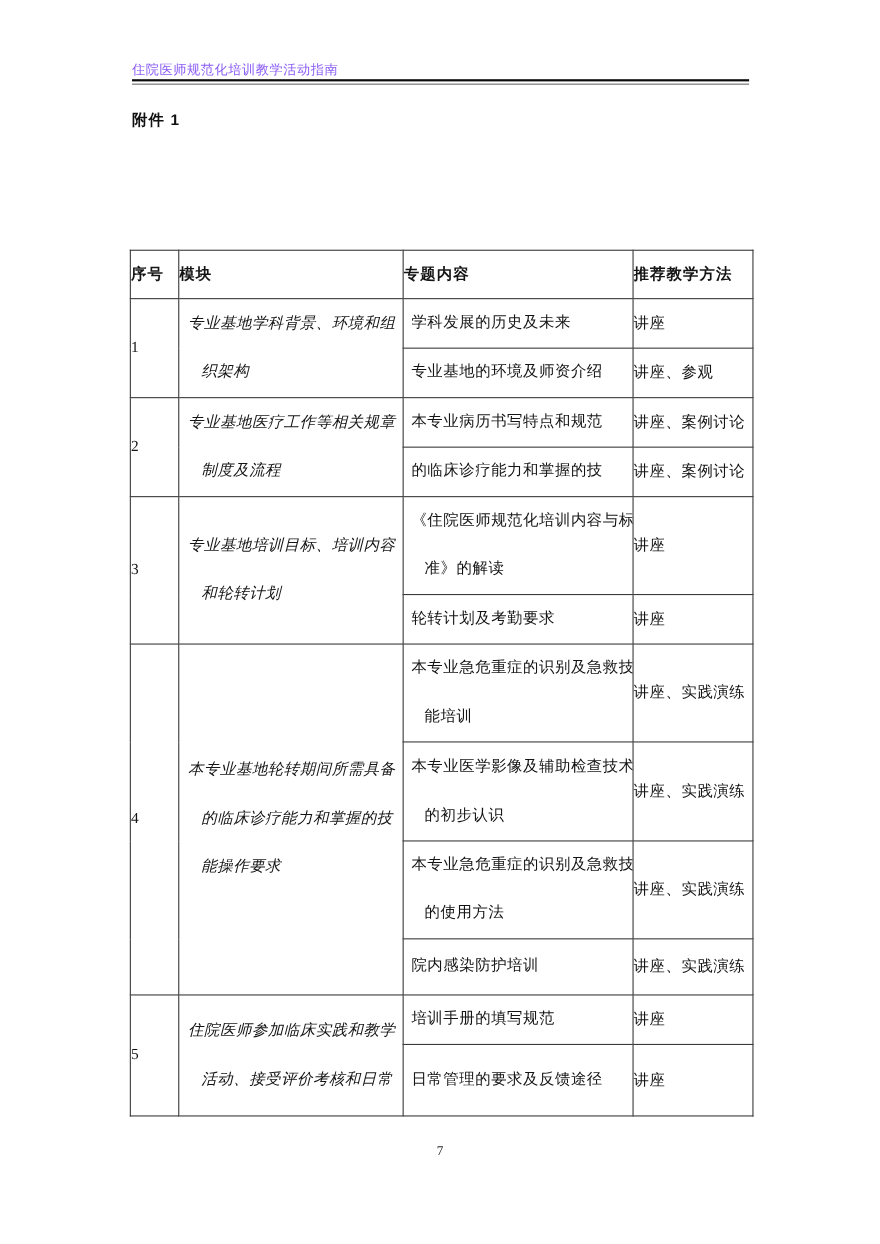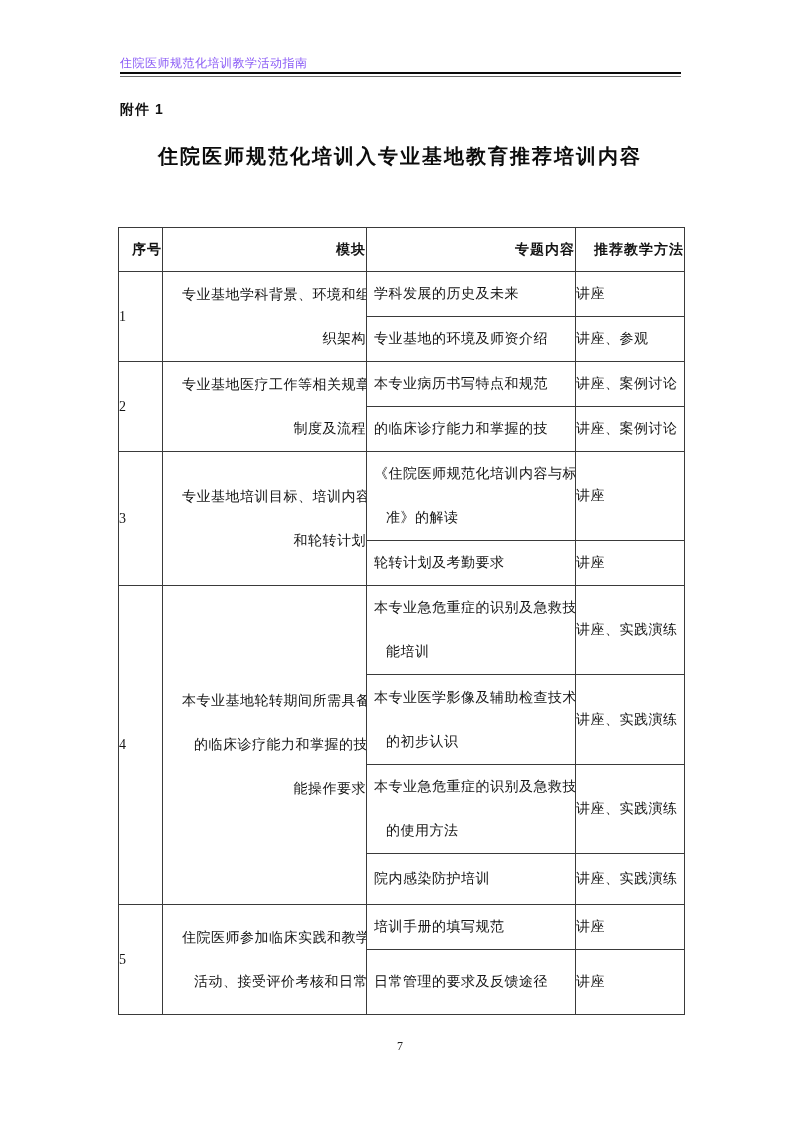--- a/index.html
+++ b/index.html
@@ -60,28 +60,28 @@
   }
   .tbl th, .tbl td {
     border: 1px solid #3a3a3a;
     font-size: 14px;
     vertical-align: middle;
     overflow: hidden;
     color: #141414;
   }
   .tbl th {
     font-weight: bold;
-    text-align: right;
+    text-align: left;
     letter-spacing: 1px;
     margin-left: 21px;
   }
   td.no, td.mth {
     letter-spacing: 0.5px;
   }
-  td.mod { text-align: right; padding-left: 19px; letter-spacing: 0.5px; }
+  td.mod { text-align: left; padding-left: 8px; letter-spacing: 0.5px; font-style: italic; }
   td.top { text-align: left; padding-left: 7px; letter-spacing: 0.5px; }
   .ln { line-height: 44px; white-space: nowrap; }
   .ln.cont { margin-left: 12px; }
   tr.h44 { height: 44px; }
   tr.h43 { height: 43px; }
   tr.h88 { height: 88px; }
   tr.h83 { height: 83px; }
   tr.h90 { height: 90px; }
   tr.h84 { height: 84px; }
   tr.h51 { height: 51px; }
@@ -98,21 +98,20 @@
 </style>
 </head>
 <body>
 
 <div class="page">
 
   <div class="runhead">住院医师规范化培训教学活动指南</div>
   <div class="headrule"></div>
 
   <div class="attach">附件 1</div>
-  <div class="doctitle">住院医师规范化培训入专业基地教育推荐培训内容</div>
 
   <table class="tbl">
     <colgroup>
       <col style="width:44px">
         <col style="width:204px">
         <col style="width:209px">
         <col style="width:109px">
     </colgroup>
 
     <tbody>

